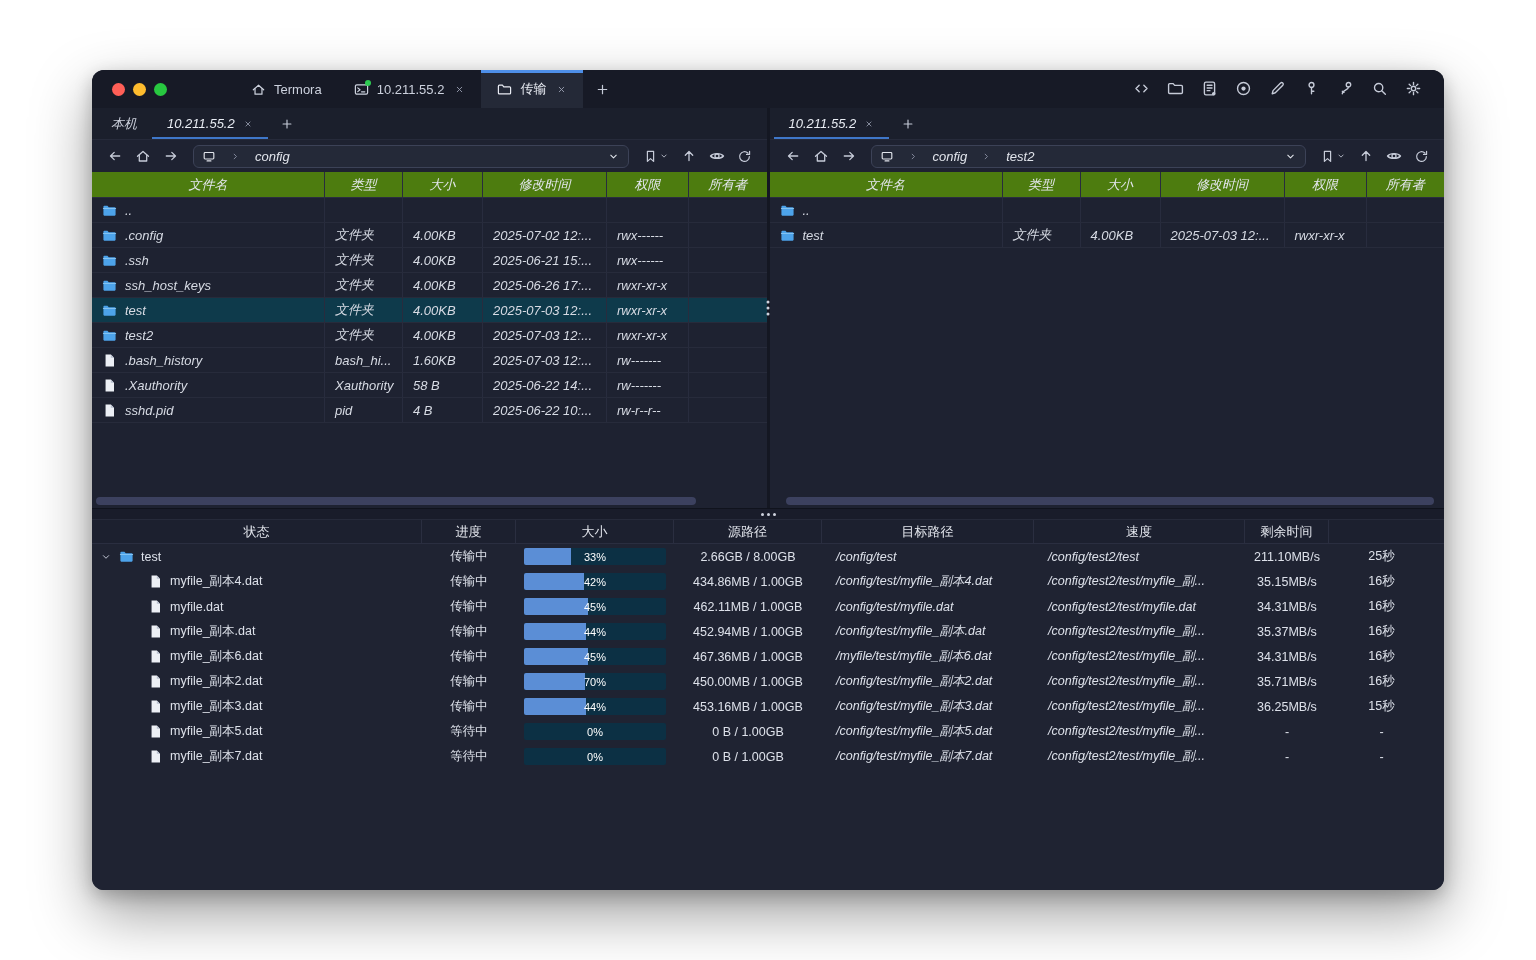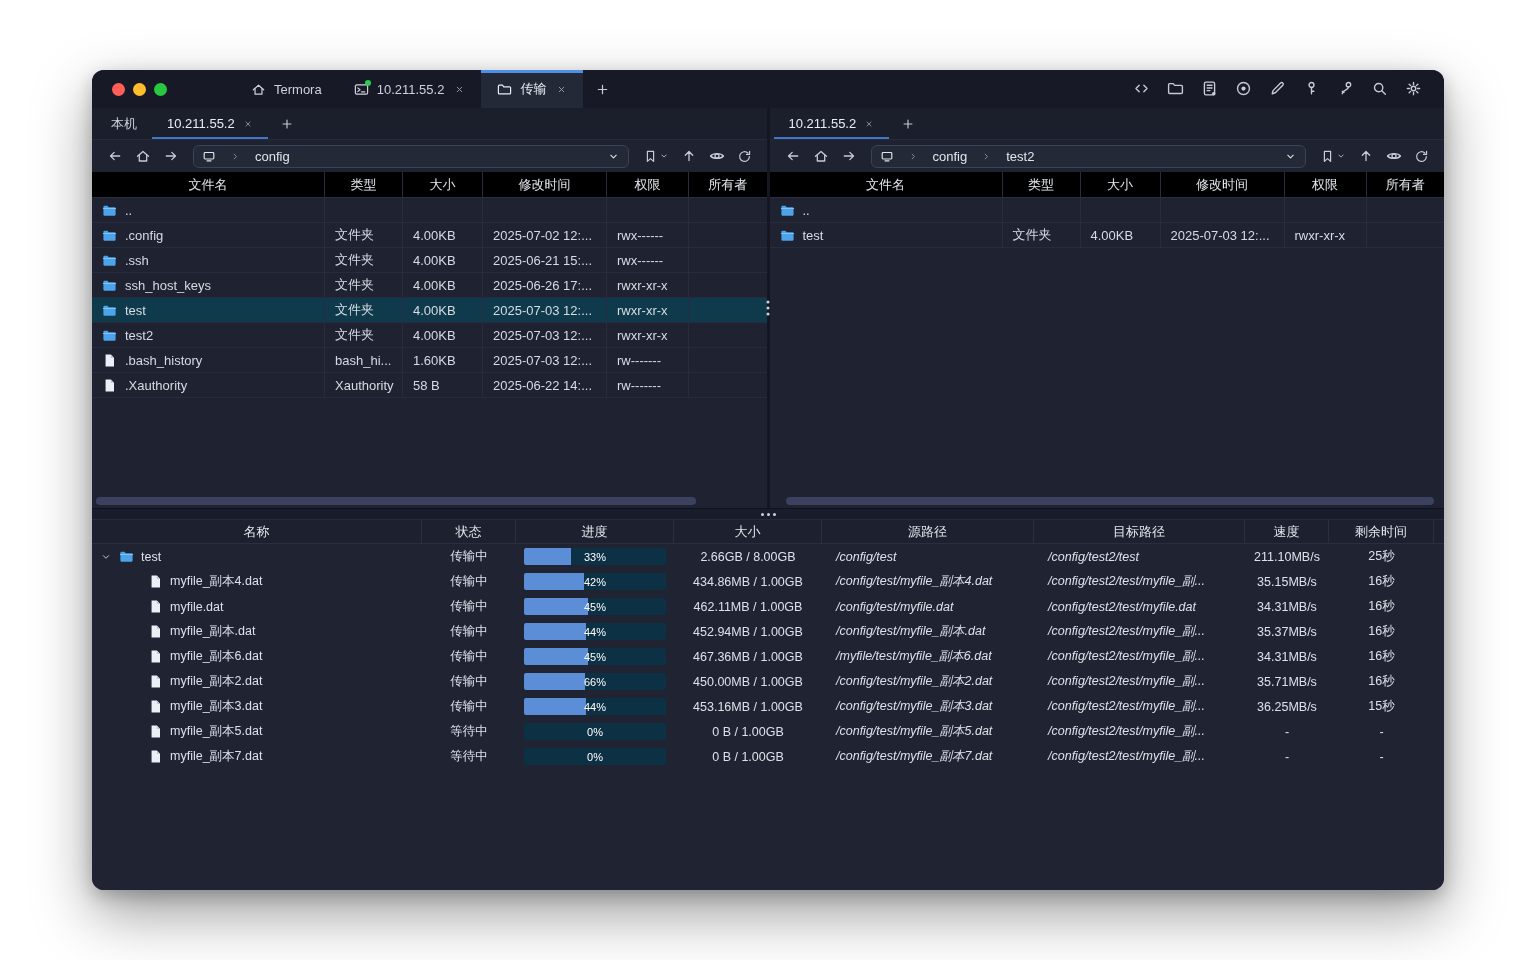--- a/index.html
+++ b/index.html
@@ -19,21 +19,21 @@
   .mtab.active { background:#242937; color:#e9ecf3; box-shadow:inset 0 3px 0 #4e8fe8; }
   .mtab .closex { margin-left:2px; color:#9aa0b2; }
   .icwrap { position:relative; display:flex; align-items:center; }
   .gdot { position:absolute; right:-2px; top:-2px; width:6px; height:6px; border-radius:50%;
           background:#2ecb52; }
   .addtab { display:flex; align-items:center; padding:0 12px; color:#c6cbd8; }
   .tb-spacer { flex:1; }
   .tb-icons { display:flex; align-items:center; gap:13px; padding-right:20px; color:#c6cbd8; }
   .tb-icons .ic { padding:2px; }
   
-  .panels { height:400px; display:flex; flex:none; background:#1e2231; }
+  .panels { height:400px; display:flex; flex:none; background:#1e2231;font-style:italic; }
   .fpanel { flex:1; min-width:0; display:flex; flex-direction:column; }
   .vsplit { width:3px; background:#141722; position:relative; flex:none; }
   .vdots { position:absolute; left:50%; top:50%; transform:translate(-50%,-50%);
            display:flex; flex-direction:column; gap:3px; }
   .vdots i, .hdots i { width:3px; height:3px; border-radius:50%; background:#cfd3de; display:block; }
   .p-tabs { height:32px; flex:none; display:flex; align-items:stretch; background:#1b1f2c;
             border-bottom:1px solid #262a3a; padding-left:4px; }
   .ptab { display:flex; align-items:center; gap:8px; padding:0 15px; font-size:13px;
           color:#ccd1dd; position:relative; white-space:nowrap; }
   .ptab.active { color:#e9edf4; }
@@ -44,21 +44,21 @@
   .navic { color:#c6cbd8; display:flex; align-items:center; padding:2px 5px; }
   .pathbox { flex:1; height:23px; background:#242938; border:1px solid #3c4257; border-radius:6px;
              display:flex; align-items:center; padding:0 8px; gap:14px; font-size:13px;
              color:#e2e5ec; margin:0 7px; min-width:0; }
   .crumb-sep { color:#8b91a5; display:flex; align-items:center; }
   .pathbox .psp { flex:1; }
   .actic { color:#c6cbd8; display:flex; align-items:center; padding:2px 5px; }
   .bkgrp { display:flex; align-items:center; gap:1px; }
   
   .fhead, .frow { display:grid; grid-template-columns:233px 78px 80px 124px 82px 1fr; }
-  .fhead { height:26px; flex:none; background:#000000; border-bottom:1px solid #2a2e40;
+  .fhead { height:26px; flex:none; background:#4d7c0f; border-bottom:1px solid #2a2e40;
            font-size:13px; color:#e4e7ee; }
   .fhead .fcell { justify-content:center; padding:0 4px; }
   .frow { height:25px; flex:none; border-bottom:1px solid #272b3b; font-size:13px; color:#d7dbe4; }
   .frow.selected { background:#0e3a4b; }
   .fcell { display:flex; align-items:center; padding:0 10px; border-right:1px solid #282c3e;
            overflow:hidden; white-space:nowrap; min-width:0; }
   .fcell:last-child { border-right:none; }
   .fname { gap:8px; }
   .p-scroll { margin-top:auto; height:13px; position:relative; flex:none; }
   .thumb { position:absolute; top:2px; height:8px; border-radius:4px; background:#3c415f; }
@@ -443,20 +443,36 @@
               </svg>
             </span>
             <span>.Xauthority</span>
           </div>
           <div class="fcell">Xauthority</div>
           <div class="fcell">58 B</div>
           <div class="fcell">2025-06-22 14:...</div>
           <div class="fcell">rw-------</div>
           <div class="fcell"></div>
         </div>
+        <div class="frow">
+          <div class="fcell fname">
+            <span class="ic">
+              <svg width="15" height="15" viewBox="0 0 16 16" fill="none" stroke="currentColor" stroke-width="1.3" stroke-linecap="round" stroke-linejoin="round">
+                <path d="M3.8 1.5h5.6L12.8 5v9.5H3.8z" fill="#eceff5" stroke="none"></path>
+                <path d="M9.4 1.5V5h3.4z" fill="#b9c0cf" stroke="none"></path>
+              </svg>
+            </span>
+            <span>sshd.pid</span>
+          </div>
+          <div class="fcell">pid</div>
+          <div class="fcell">4 B</div>
+          <div class="fcell">2025-06-22 10:...</div>
+          <div class="fcell">rw-r--r--</div>
+          <div class="fcell"></div>
+        </div>
         <div class="p-scroll">
           <div class="thumb t-left"></div>
         </div>
       </section>
     <div class="vsplit">
       <span class="vdots">
           <i></i>
           <i></i>
           <i></i>
         </span>
@@ -617,21 +633,20 @@
   <div class="hsplit">
     <span class="hdots">
         <i></i>
         <i></i>
         <i></i>
       </span>
   </div>
 
   <div class="transfer">
     <div class="t-head" id="t-head">
-        <div class="tcell">名称</div>
         <div class="tcell">状态</div>
         <div class="tcell">进度</div>
         <div class="tcell">大小</div>
         <div class="tcell">源路径</div>
         <div class="tcell">目标路径</div>
         <div class="tcell">速度</div>
         <div class="tcell">剩余时间</div>
         <div class="tcell"></div>
       </div>
     <div id="t-rows">
@@ -764,21 +779,21 @@
                 <path d="M3.8 1.5h5.6L12.8 5v9.5H3.8z" fill="#eceff5" stroke="none"></path>
                 <path d="M9.4 1.5V5h3.4z" fill="#b9c0cf" stroke="none"></path>
               </svg>
             </span>
             <span>myfile_副本2.dat</span>
           </div>
           <div class="t-c">传输中</div>
           <div>
             <div class="pbar">
               <div class="fill" style="width: 43%;"></div>
-              <div class="lbl">66%</div>
+              <div class="lbl">70%</div>
             </div>
           </div>
           <div class="t-c">450.00MB / 1.00GB</div>
           <div class="t-path">/config/test/myfile_副本2.dat</div>
           <div class="t-path">/config/test2/test/myfile_副...</div>
           <div class="t-c">35.71MB/s</div>
           <div class="t-c">16秒</div>
         </div>
         <div class="t-row">
           <div class="t-name lvl1">

